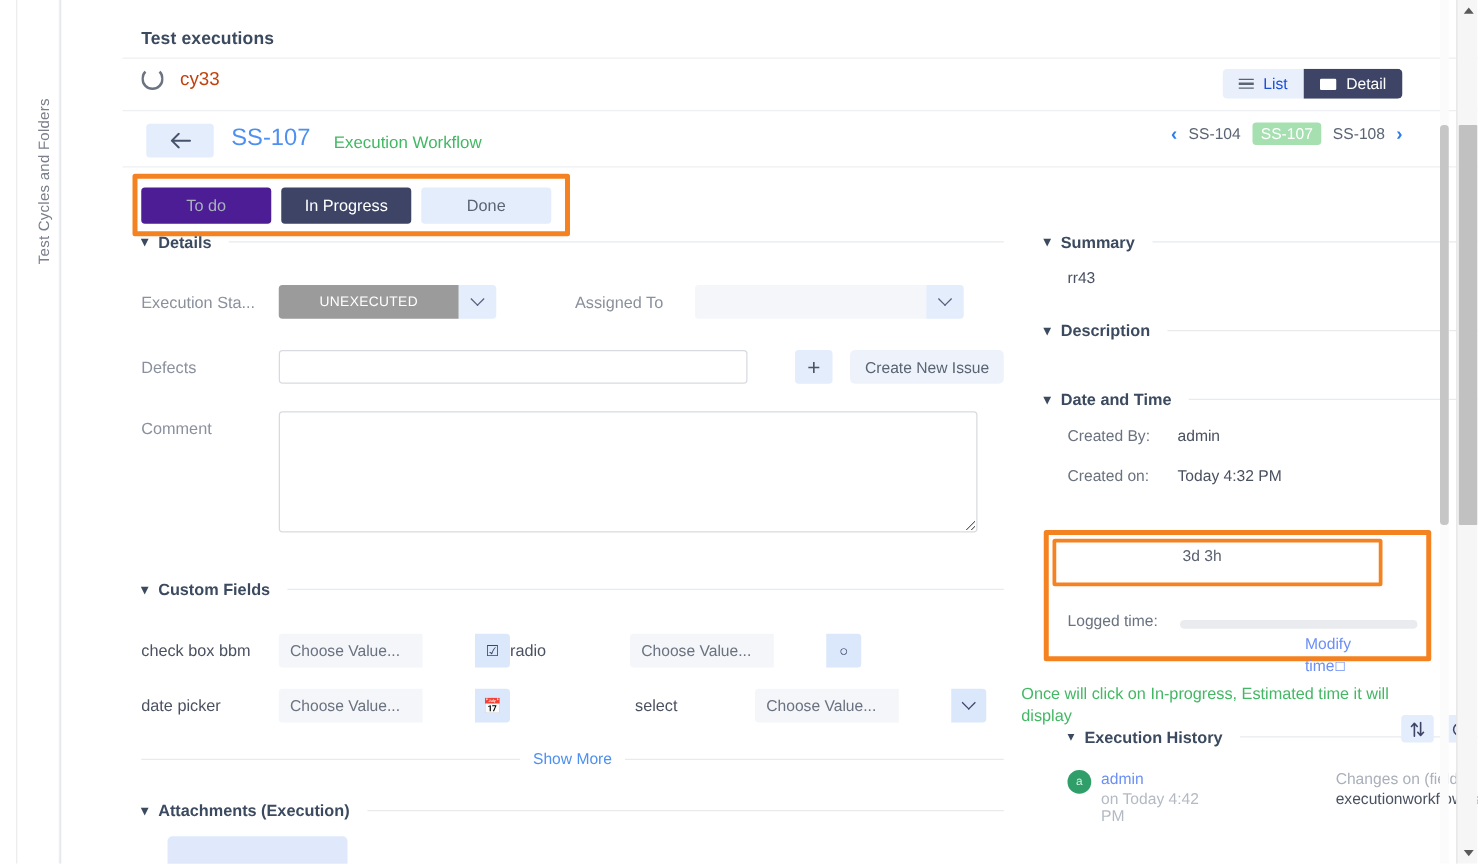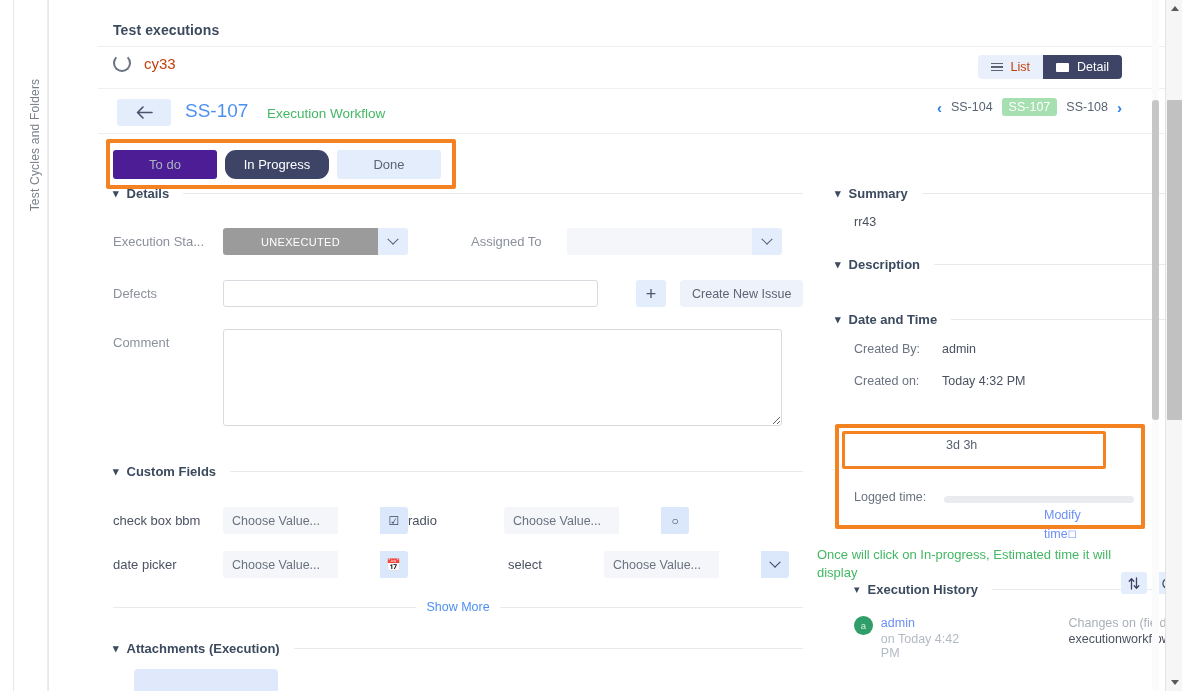--- a/index.html
+++ b/index.html
@@ -72,21 +72,21 @@
 
   .view-toggle {
     position: absolute; right: 37px; top: 55px;
     display: flex; border-radius: 4px; overflow: hidden;
   }
   .vt-btn {
     display: flex; align-items: center; gap: 8px;
     height: 24px; padding: 0 13px; font-size: 12.5px;
     border: none; cursor: pointer;
   }
-  .vt-btn.inactive { background: #e9f0fb; color: #c2410c; }
+  .vt-btn.inactive { background: #e9f0fb; color: #1d4ed8; }
   .vt-btn.active { background: #3d4466; color: #ffffff; }
   .vt-icon-list { display: flex; flex-direction: column; gap: 2px; }
   .vt-icon-list i { display: block; width: 12px; height: 1.5px; background: #5a6472; }
   .vt-icon-detail { display: block; width: 13px; height: 9px; background: #fff; border-radius: 1px; }
 
   .rule-2 { position: absolute; left: 49px; top: 88px; width: 1094px; height: 1px; background: #edeff2; }
 
   
   .back-btn {
     position: absolute; left: 68px; top: 99px; width: 54px; height: 27px;
@@ -108,21 +108,21 @@
   .wf-highlight {
     position: absolute; left: 57px; top: 139px; width: 350px; height: 50px;
     border: 4px solid #f58220; border-radius: 2px; pointer-events: none;
   }
   .wf-row { position: absolute; left: 64px; top: 150px; display: flex; gap: 8px; }
   .wf-btn {
     width: 104px; height: 29px; border: none; border-radius: 3px;
     font-size: 13px; cursor: pointer;
   }
   .wf-btn.todo { background: #4c1d95; color: #aab2bd; }
-  .wf-btn.prog { background: #3d4466; color: #ffffff; border-radius: 11px; }
+  .wf-btn.prog { background: #3d4466; color: #ffffff; }
   .wf-btn.done { background: #e4edfc; color: #5a6472; }
 
   
   .col-left { position: absolute; left: 64px; top: 186px; width: 700px; }
   .col-right { position: absolute; left: 786px; top: 186px; width: 360px; }
 
   
   .sec {
     display: flex; align-items: center; gap: 8px;
     font-size: 13px; font-weight: bold; color: #3b4a5e;
@@ -288,21 +288,21 @@
       <div class="sec" style="width:690px">
         <span class="chev">▾</span>
         <span>Details</span>
         <span class="line"></span>
       </div>
 
       
       <div class="frow" style="margin-top:27px">
         <div class="flabel" style="width:110px">Execution Sta...</div>
         <div class="sel-box">
-          <div class="sel-val" id="exec-status-val" style="width:155px;background:#9b9b9b;color:#fff">UNEXECUTED</div>
+          <div class="sel-val" id="exec-status-val" style="width:144px;background:#9b9b9b;color:#fff">UNEXECUTED</div>
           <div class="sel-arrow">
               <span class="chev-dn"></span>
             </div>
         </div>
         <div class="flabel" style="width:96px;margin-left:63px">Assigned To</div>
         <div class="sel-box">
           <div class="sel-val" style="width:185px;background:#f4f6f9;color:#6a7280;justify-content:flex-start;padding-left:9px"></div>
           <div class="sel-arrow">
               <span class="chev-dn"></span>
             </div>

